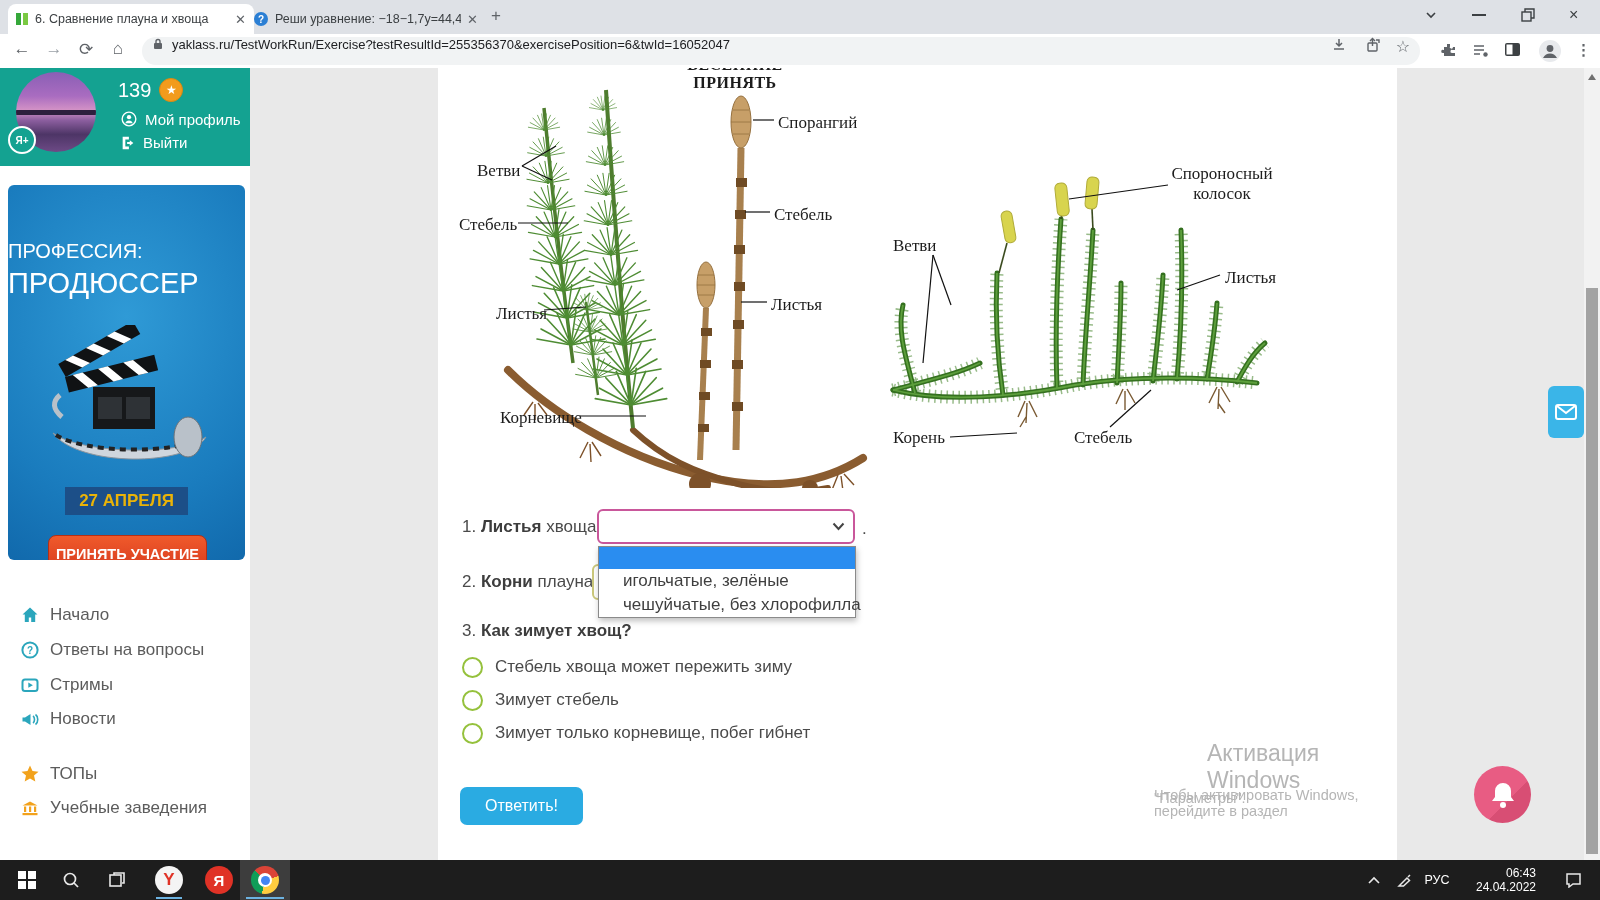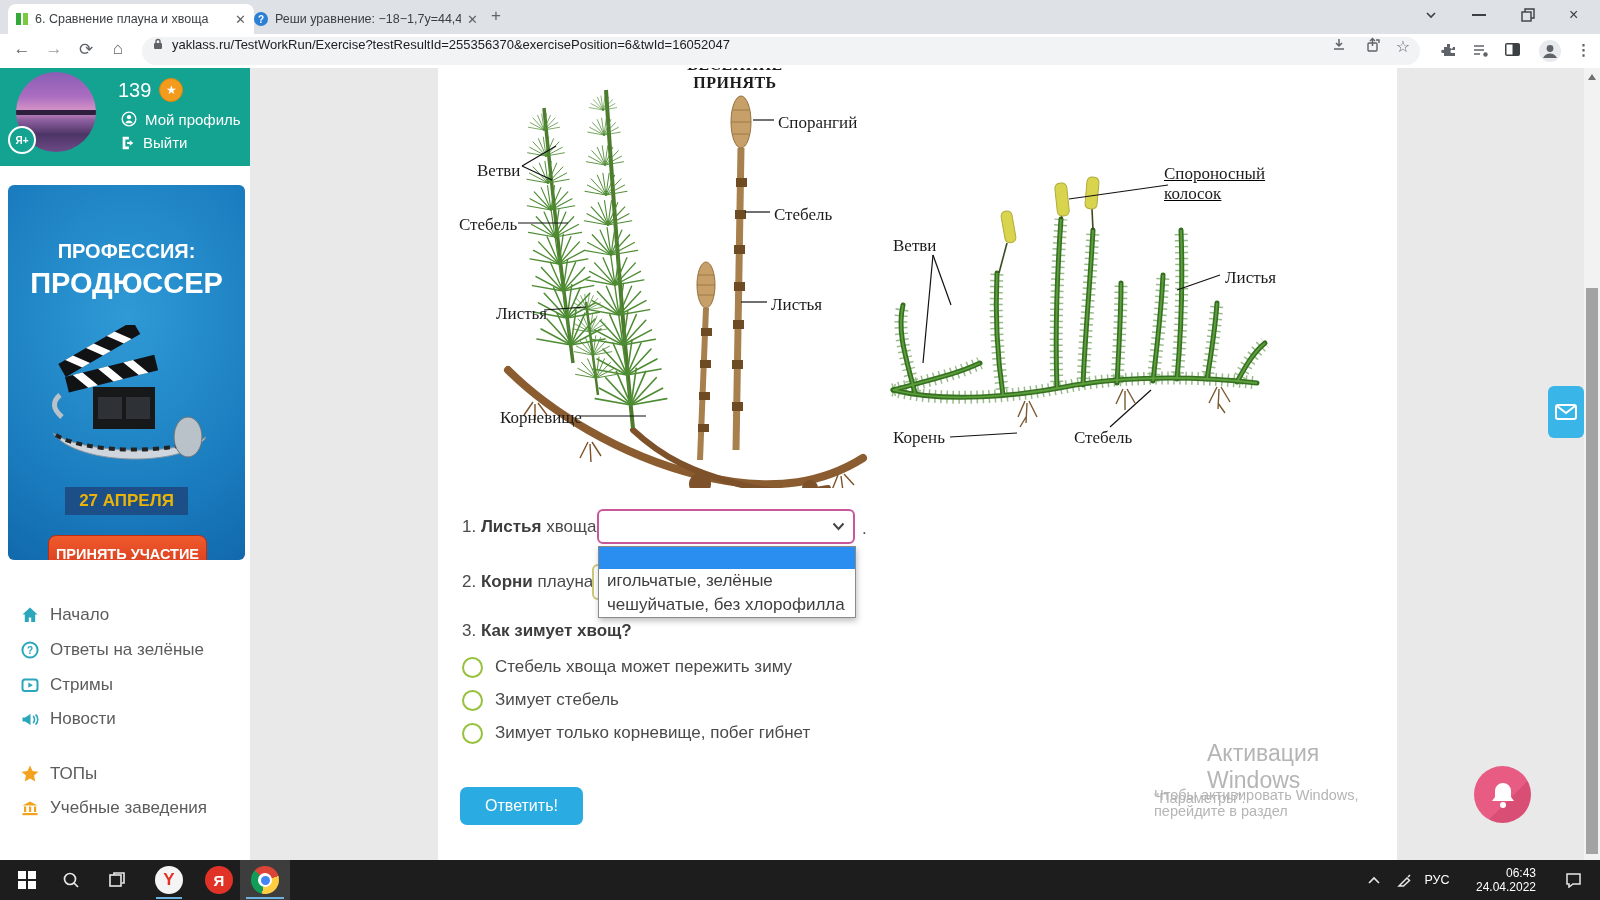--- a/index.html
+++ b/index.html
@@ -30,40 +30,40 @@
   #avatar:after{content:"";position:absolute;left:0;top:38px;width:80px;height:5px;background:#2d1f3d;}
   #avatarbadge{left:8px;top:58px;width:24px;height:24px;border-radius:50%;border:2px solid #fff;
     background:var(--teal,#14a291);color:#fff;font-size:10px;font-weight:bold;
     display:flex;align-items:center;justify-content:center;}
   .prow{color:#fff;font-size:15px;display:flex;align-items:center;gap:7px;}
   #points{left:118px;top:10px;color:#fff;font-size:20px;display:flex;align-items:center;gap:8px;}
   #starbadge{width:22px;height:22px;border-radius:50%;background:#f29b1d;color:#fff;font-size:12px;
     display:flex;align-items:center;justify-content:center;border:1px solid #d88a12;}
   #ad{left:8px;top:117px;width:237px;height:375px;border-radius:6px;overflow:hidden;
       background:radial-gradient(120% 90% at 50% 35%, #2f9ad6 0%, #1a7cbe 55%, var(--ad_bottom,#0c5ea1) 100%);}
-  .adline{width:100%;text-align:center;color:#fff;font-weight:bold;}
+  .adline{width:100%;text-align:left;color:#fff;font-weight:normal;}
   #addate{left:57px;top:302px;width:123px;height:28px;background:var(--ad_date,#1c4f88);color:#eab308;
     font-size:17px;font-weight:bold;display:flex;align-items:center;justify-content:center;}
   #adcta{left:40px;top:350px;width:157px;height:36px;border-radius:8px;color:#fff;font-size:14.5px;
     font-weight:bold;display:flex;align-items:center;justify-content:center;
     background:linear-gradient(#f05a2b,var(--cta_red,#d63a1e));border:1px solid #b52f15;
     box-shadow:0 2px 0 #9c2812;}
   .nav{left:0;width:250px;height:34px;display:flex;align-items:center;gap:10px;padding-left:20px;
        box-sizing:border-box;font-size:17px;color:#5c5c5c;}
   
   .dlabel{font-family:"Liberation Serif",serif;font-size:17px;color:#1c1c1c;white-space:nowrap;}
   .qtext{font-size:17px;color:#4a4a4a;white-space:nowrap;}
   .qtext b{color:#3d3d3d;}
   #sel1{left:159px;top:441px;width:258px;height:35px;border:2px solid var(--select_pink,#c9579b);
     border-radius:6px;background:#fff;box-sizing:border-box;z-index:4;}
   #sel2{left:154px;top:496px;width:240px;height:36px;border:2px solid var(--select_yellow,#cbc87b);
     border-radius:6px;background:#fff;box-sizing:border-box;z-index:2;}
   #ddpanel{left:160px;top:478px;width:258px;background:#fff;border:1px solid #8a8a8a;z-index:5;
     box-shadow:1px 3px 6px rgba(0,0,0,.25);box-sizing:border-box;}
-  .ddopt{font-size:17px;color:#3f3f3f;padding:1px 8px;height:22px;line-height:22px;white-space:nowrap;}
+  .ddopt{font-size:17px;color:#3f3f3f;padding:1px 24px;height:22px;line-height:22px;white-space:nowrap;}
   .ddopt.hl{background:var(--option_blue,#2a8df0);height:20px;}
   .radiorow{display:flex;align-items:center;gap:12px;height:26px;}
   .radio{width:17px;height:17px;border-radius:50%;border:2.5px solid var(--radio_green,#95c13c);
     background:#fff;box-sizing:content-box;}
   .radlabel{font-size:17px;color:#4a4a4a;}
   #submit{left:22px;top:719px;width:123px;height:38px;background:var(--submit_blue,#2aabe2);
     border-radius:7px;color:#fff;font-size:16px;display:flex;align-items:center;justify-content:center;}
   .wm{color:#b5b5b5;}
   
   #scrollbar{left:1584px;top:68px;width:16px;height:792px;background:#f2f2f2;}
@@ -224,21 +224,21 @@
     <svg width="20" height="20" viewBox="0 0 20 20">
         <path d="M10 2.5 2.5 9.5h2.3V17h4v-4.4h2.4V17h4V9.5h2.3z" fill="#2ba6bc"></path>
       </svg>
     <span>Начало</span>
   </div>
   <div class="abs nav" style="top:565px;">
     <svg width="20" height="20" viewBox="0 0 20 20">
         <circle cx="10" cy="10" r="7.6" stroke="#2ba6bc" stroke-width="2" fill="none"></circle>
         <text x="10" y="14" text-anchor="middle" font-size="10" font-weight="bold" fill="#2ba6bc">?</text>
       </svg>
-    <span>Ответы на зелёные</span>
+    <span>Ответы на вопросы</span>
   </div>
   <div class="abs nav" style="top:600px;">
     <svg width="20" height="20" viewBox="0 0 20 20">
         <rect x="2.5" y="4.5" width="15" height="11.5" rx="2.5" stroke="#2ba6bc" stroke-width="2" fill="none"></rect>
         <path d="M8.3 7.6v5.2l4.6-2.6z" fill="#2ba6bc"></path>
       </svg>
     <span>Стримы</span>
   </div>
   <div class="abs nav" style="top:634px;">
     <svg width="20" height="20" viewBox="0 0 20 20">
@@ -412,21 +412,21 @@
     <div class="dlabel" style="font-weight:bold;font-size:16px;letter-spacing:.5px;">ПРИНЯТЬ</div>
   </div>
   <span class="abs dlabel" style="left:39px;top:93px;">Ветви</span>
   <span class="abs dlabel" style="left:21px;top:147px;">Стебель</span>
   <span class="abs dlabel" style="left:58px;top:236px;">Листья</span>
   <span class="abs dlabel" style="left:62px;top:340px;">Корневище</span>
   <span class="abs dlabel" style="left:340px;top:45px;">Спорангий</span>
   <span class="abs dlabel" style="left:336px;top:137px;">Стебель</span>
   <span class="abs dlabel" style="left:333px;top:227px;">Листья</span>
 
-  <div class="abs" style="left:726px;top:96px;width:116px;text-decoration:underline;">
+  <div class="abs" style="left:726px;top:96px;width:116px;text-align:center;">
     <div class="dlabel">Спороносный</div>
     <div class="dlabel">колосок</div>
   </div>
   <span class="abs dlabel" style="left:455px;top:168px;">Ветви</span>
   <span class="abs dlabel" style="left:787px;top:200px;">Листья</span>
   <span class="abs dlabel" style="left:455px;top:360px;">Корень</span>
   <span class="abs dlabel" style="left:636px;top:360px;">Стебель</span>
 
   <div class="abs qtext" style="left:24px;top:449px;">
     <span>1.</span> <b>Листья</b> <span>хвоща</span>

